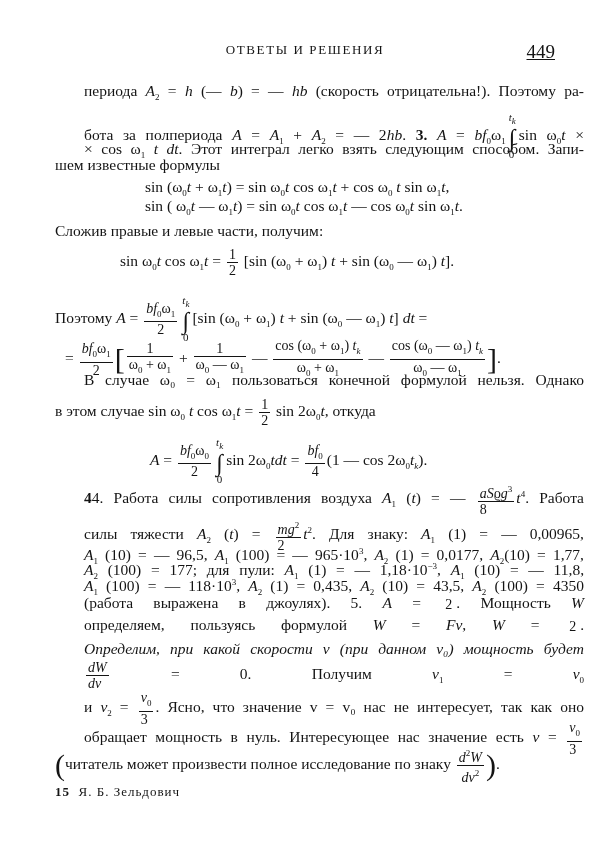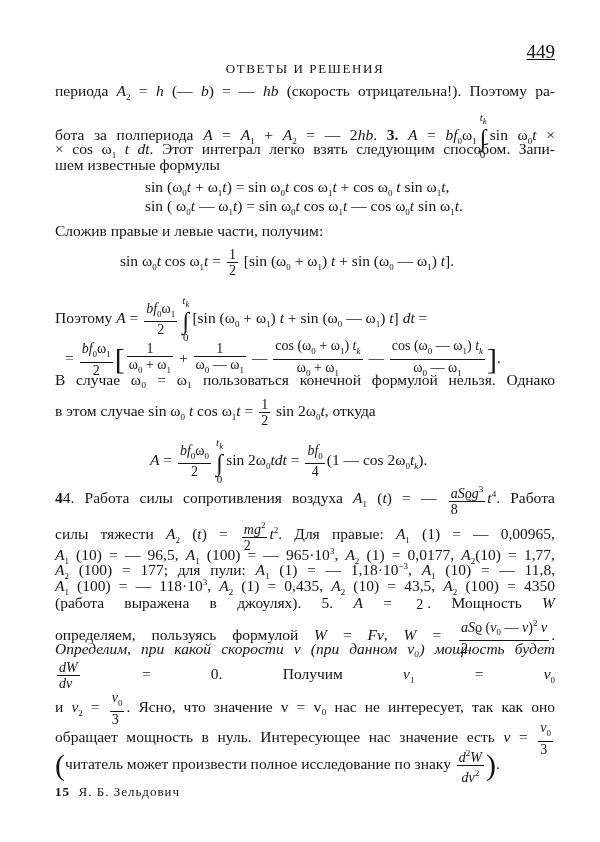--- a/index.html
+++ b/index.html
@@ -1,37 +1,37 @@
 <!DOCTYPE html>
 <html><head>
 <meta charset="utf-8">
 <style>
   html,body{margin:0;padding:0;background:#fff;}
   body{width:600px;height:842px;position:relative;overflow:hidden;
        font-family:"Liberation Serif","DejaVu Serif",serif;color:#141414;font-size:15.5px;}
   .ln{position:absolute;left:55px;width:500px;white-space:nowrap;line-height:18px;}
-  .just{text-align:justify;text-align-last:justify;}
+  .just{text-align:justify;text-align-last:justify;margin-left:29px;}
   .c{text-align:center;}
   i{font-style:italic;}
   .hdr{font-size:13px;letter-spacing:1.6px;}
   .pg{font-size:19px;text-decoration:underline;}
   .frac{display:inline-block;vertical-align:middle;text-align:center;font-size:14px;line-height:15px;margin:0 2px;}
   .frac span{display:block;padding:0 2px;}
   .frac .num{border-bottom:1px solid #141414;}
   .int{display:inline-block;vertical-align:middle;text-align:center;font-size:11px;line-height:11px;margin:0 3px;}
   .int .s{font-size:24px;line-height:22px;display:block;}
   sub{font-size:9px;} sup{font-size:9px;}
   .big{font-size:30px;vertical-align:middle;}
   .foot{font-size:13px;letter-spacing:1px;}
 </style>
 </head>
 <body>
 
 <div>
-  <div class="ln c hdr" style="top:60px;">ОТВЕТЫ И РЕШЕНИЯ</div>
+  <div class="ln c hdr" style="top:41px;">ОТВЕТЫ И РЕШЕНИЯ</div>
   <div class="ln pg" style="top:43px;text-align:right;">449</div>
 </div>
 
 <div>
   <div class="ln just" style="top:82px;"><span>периода </span><i>A</i><sub>2</sub> = <i>h</i> (— <i>b</i>) = — <i>hb</i><span> (скорость отрицательна!). Поэтому ра-</span></div>
 
   <div class="ln just" style="top:112px;"><span>бота за полпериода </span><i>A</i> = <i>A</i><sub>1</sub> + <i>A</i><sub>2</sub> = — 2<i>hb</i>.<b> 3. </b><i>A</i> = <i>bf</i><sub>0</sub>ω<sub>1</sub><span class="int"><span><i>t<sub>k</sub></i></span><span class="s">∫</span><span>0</span></span>sin ω<sub>0</sub><i>t</i> ×</div>
 
   <div class="ln just" style="top:140px;">× cos ω<sub>1</sub> <i>t dt</i>.<span> Этот интеграл легко взять следующим способом. Запи-</span></div>
   <div class="ln" style="top:156px;">шем известные формулы</div>
@@ -47,29 +47,29 @@
 
   <div class="ln" style="top:338px;left:65px;">= <span class="frac"><span class="num"><i>bf</i><sub>0</sub>ω<sub>1</sub></span><span>2</span></span><span class="big">[</span><span class="frac"><span class="num">1</span><span>ω<sub>0</sub> + ω<sub>1</sub></span></span> + <span class="frac"><span class="num">1</span><span>ω<sub>0</sub> — ω<sub>1</sub></span></span> — <span class="frac"><span class="num">cos (ω<sub>0</sub> + ω<sub>1</sub>) <i>t<sub>k</sub></i></span><span>ω<sub>0</sub> + ω<sub>1</sub></span></span> — <span class="frac"><span class="num">cos (ω<sub>0</sub> — ω<sub>1</sub>) <i>t<sub>k</sub></i></span><span>ω<sub>0</sub> — ω<sub>1</sub></span></span><span class="big">]</span>.</div>
 
   <div class="ln just" style="top:371px;">В случае ω₀ = ω₁ пользоваться конечной формулой нельзя. Однако</div>
   <div class="ln" style="top:397px;"><span>в этом случае </span>sin ω<sub>0</sub> <i>t</i> cos ω<sub>1</sub><i>t</i> = <span class="frac"><span class="num">1</span><span>2</span></span> sin 2ω<sub>0</sub><i>t</i>,<span> откуда</span></div>
 
   <div class="ln" style="top:437px;left:150px;"><i>A</i> = <span class="frac"><span class="num"><i>bf</i><sub>0</sub>ω<sub>0</sub></span><span>2</span></span><span class="int"><span><i>t<sub>k</sub></i></span><span class="s">∫</span><span>0</span></span>sin 2ω<sub>0</sub><i>tdt</i> = <span class="frac"><span class="num"><i>bf</i><sub>0</sub></span><span>4</span></span>(1 — cos 2ω<sub>0</sub><i>t<sub>k</sub></i>).</div>
 
   <div class="ln just" style="top:482px;"><b>4</b><span>4. Работа силы сопротивления воздуха </span><i>A</i><sub>1</sub> (<i>t</i>) = — <span class="frac"><span class="num"><i>aS</i>ϱ<i>g</i><sup>3</sup></span><span>8</span></span><i>t</i><sup>4</sup>.<span> Работа</span></div>
 
-  <div class="ln just" style="top:518px;"><span>силы тяжести </span><i>A</i><sub>2</sub> (<i>t</i>) = <span class="frac"><span class="num"><i>mg</i><sup>2</sup></span><span>2</span></span><i>t</i><sup>2</sup>.<span> Для правые: </span><i>A</i><sub>1</sub> (1) = — 0,00965,</div>
+  <div class="ln just" style="top:518px;"><span>силы тяжести </span><i>A</i><sub>2</sub> (<i>t</i>) = <span class="frac"><span class="num"><i>mg</i><sup>2</sup></span><span>2</span></span><i>t</i><sup>2</sup>.<span> Для знаку: </span><i>A</i><sub>1</sub> (1) = — 0,00965,</div>
 
   <div class="ln just" style="top:542px;"><i>A</i><sub>1</sub> (10) = — 96,5, <i>A</i><sub>1</sub> (100) = — 965·10<sup>3</sup>, <i>A</i><sub>2</sub> (1) = 0,0177, <i>A</i><sub>2</sub>(10) = 1,77,</div>
   <div class="ln just" style="top:557px;"><i>A</i><sub>2</sub> (100) = 177; для пули: <i>A</i><sub>1</sub> (1) = — 1,18·10<sup>−3</sup>, <i>A</i><sub>1</sub> (10) = — 11,8,</div>
   <div class="ln just" style="top:573px;"><i>A</i><sub>1</sub> (100) = — 118·10<sup>3</sup>, <i>A</i><sub>2</sub> (1) = 0,435, <i>A</i><sub>2</sub> (10) = 43,5, <i>A</i><sub>2</sub> (100) = 4350</div>
 
   <div class="ln just" style="top:594px;"><span>(работа выражена в джоулях). 5. </span><i>A</i> = <span class="frac"><span>2</span></span>.<span> Мощность </span><i>W</i></div>
 
-  <div class="ln just" style="top:616px;"><span>определяем, пользуясь формулой </span><i>W</i> = <i>Fv</i>, <i>W</i> = <span class="frac"><span class="num"><i>aS</i>ϱ (<i>v</i><sub>0</sub> — <i>v</i>)<sup>2</sup> <i>v</i></span><span>2</span></span>.</div>
+  <div class="ln just" style="top:616px;"><span>определяем, пользуясь формулой </span><i>W</i> = <i>Fv</i>, <i>W</i> = <span class="frac"><span>2</span></span>.</div>
 
   <div class="ln just" style="top:640px;font-style:italic;">Определим, при какой скорости v (при данном v₀) мощность будет</div>
 
   <div class="ln just" style="top:660px;"><span class="frac"><span class="num"><i>dW</i></span><span><i>dv</i></span></span> = 0.<span> Получим </span><i>v</i><sub>1</sub> = <i>v</i><sub>0</sub></div>
 
   <div class="ln just" style="top:690px;"><span>и </span><i>v</i><sub>2</sub> = <span class="frac"><span class="num"><i>v</i><sub>0</sub></span><span>3</span></span>.<span> Ясно, что значение v = v₀ нас не интересует, так как оно</span></div>
 
   <div class="ln just" style="top:720px;"><span>обращает мощность в нуль. Интересующее нас значение есть </span><i>v</i> = <span class="frac"><span class="num"><i>v</i><sub>0</sub></span><span>3</span></span></div>
 
   <div class="ln" style="top:746px;"><span class="big">(</span><span>читатель может произвести полное исследование по знаку </span><span class="frac"><span class="num"><i>d</i><sup>2</sup><i>W</i></span><span><i>dv</i><sup>2</sup></span></span><span class="big">)</span>.</div>

